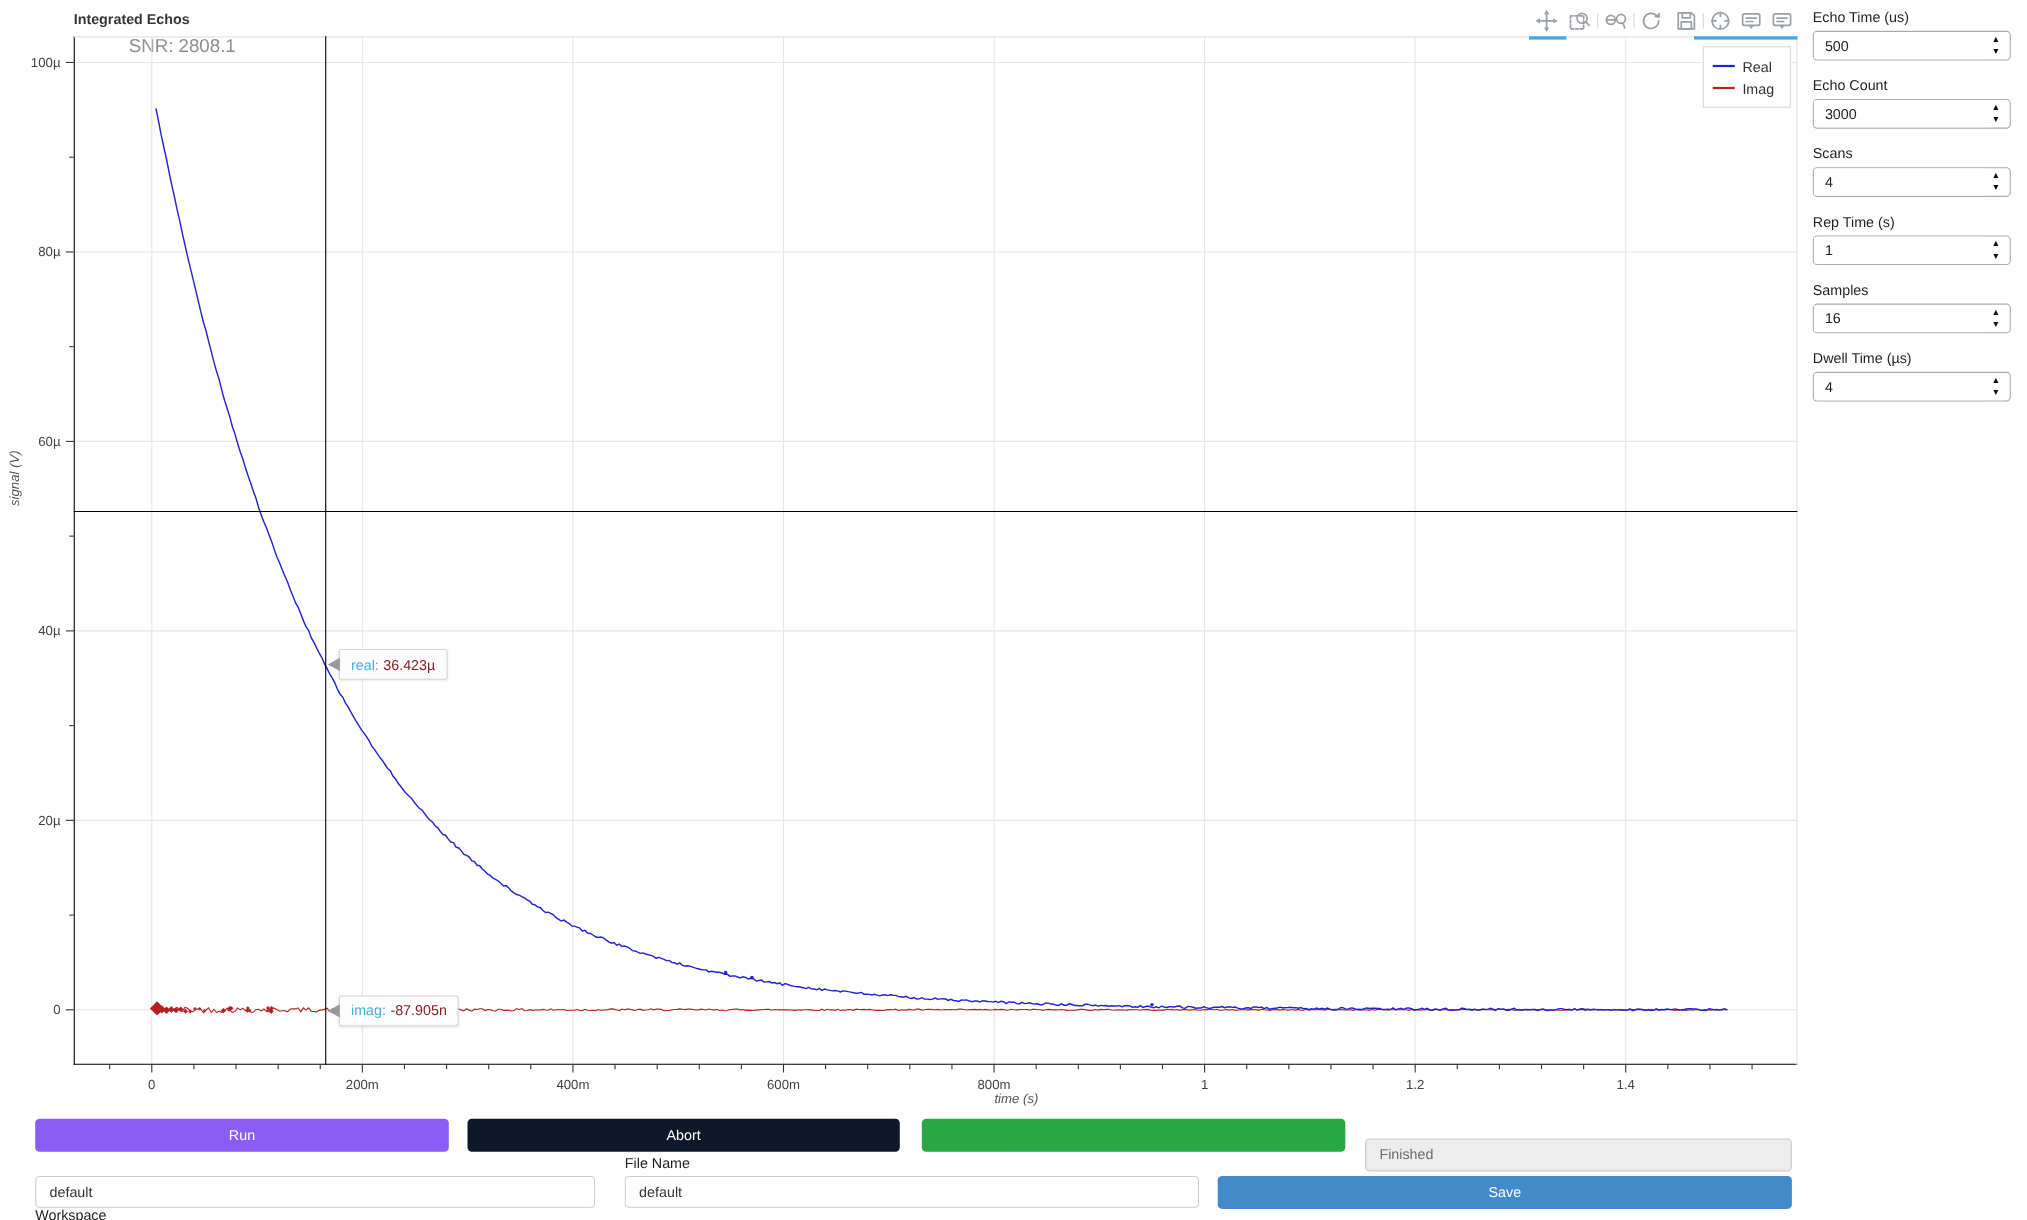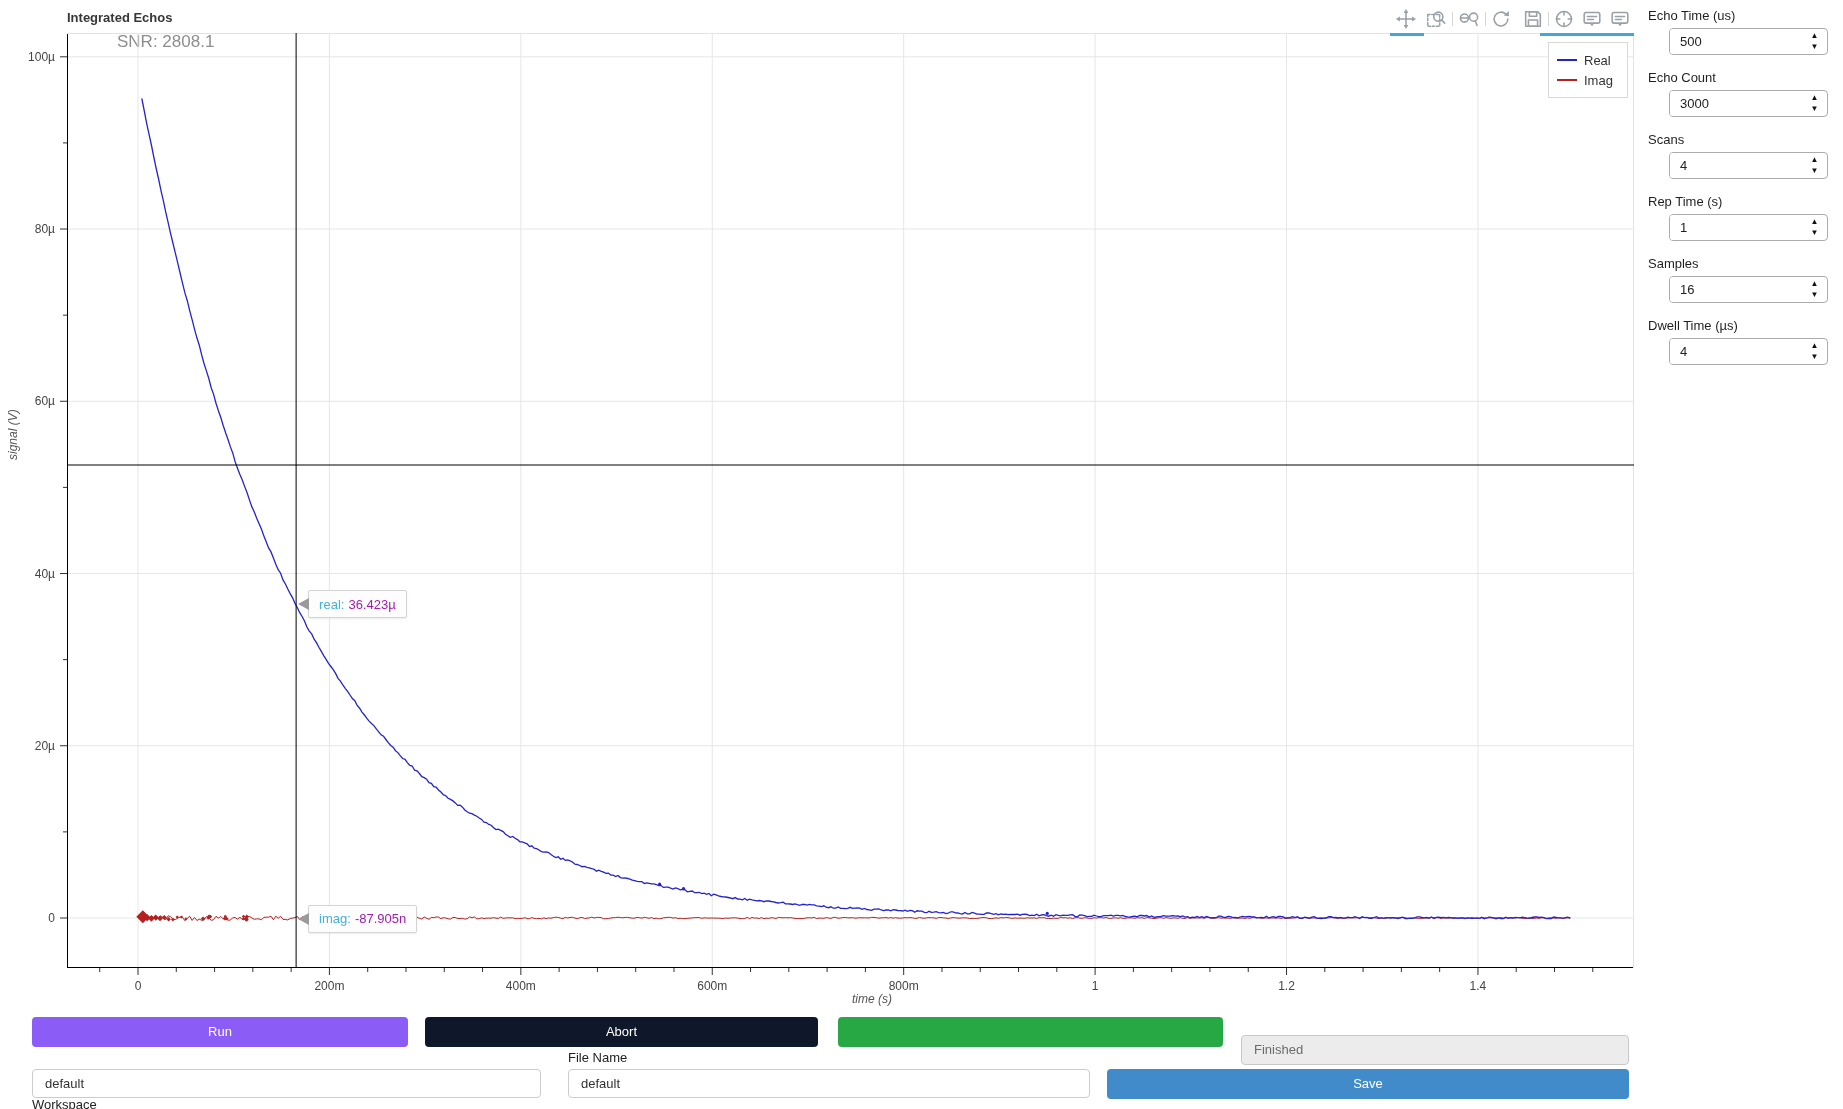--- a/index.html
+++ b/index.html
@@ -7,50 +7,50 @@
               font-family:"Liberation Sans", sans-serif; }
   #app { position:relative; width:1843px; height:1109px; background:#fff; }
 
   
   .plot-title { position:absolute; left:67px; top:10px; font-size:13px; font-weight:bold; color:#363636; }
   .snr-text  { position:absolute; left:117px; top:32px; font-size:17px; color:#8e8e8e; }
   #plot-area { position:absolute; left:67px; top:33px; width:1567px; height:935px; }
   #plot-svg  { position:absolute; left:0; top:0; overflow:visible; }
   .axis-ylabel { position:absolute; left:6px; top:460px; font-size:12px; font-style:italic; color:#555;
                  transform:rotate(-90deg); transform-origin:left top; }
-  .axis-xlabel { position:absolute; left:812px; top:992px; width:120px; text-align:center;
+  .axis-xlabel { position:absolute; left:864px; top:992px; width:120px; text-align:center;
                  font-size:12px; font-style:italic; color:#555; }
 
   .legend { position:absolute; left:1548px; top:42px; width:80px; background:#fff;
             border:1px solid #d9d9d9; padding:7px 8px 7px 8px; z-index:5; }
   .legend-row { display:flex; align-items:center; height:20px; }
   .legend-line { width:20px; height:2px; margin-right:7px; }
   .legend-label { font-size:13px; color:#333; }
 
   .tooltip { position:absolute; height:28px; background:#fdfdfd; border:1px solid #d4d4d4;
              border-radius:2px; box-shadow:0 1px 2px rgba(0,0,0,.08); display:flex; align-items:center;
              padding:0 10px; font-size:13px; white-space:nowrap; z-index:6; }
   .tooltip .tip-label { color:#45b0dd; margin-right:4px; }
-  .tooltip .tip-value { color:#a21caf; }
+  .tooltip .tip-value { color:#7f1d1d; }
   .tooltip .tip-arrow { position:absolute; left:-11px; top:50%; margin-top:-6px; width:0; height:0;
              border-top:6px solid transparent; border-bottom:6px solid transparent;
              border-right:11px solid #9a9a9a; }
 
   
   .toolbar { position:absolute; top:6px; left:1388px; height:26px; z-index:7; }
   .tb-icon { position:absolute; top:2px; width:24px; height:22px; cursor:pointer; }
   .tb-sep  { position:absolute; top:6px; width:1px; height:14px; background:#d7d7d7; }
   .tb-underline { position:absolute; top:27px; height:3px; background:#41a7dc; }
 
   
   .panel { position:absolute; left:1648px; top:8px; width:180px; }
   .ctl-group { margin-bottom:15px; }
   .ctl-label { font-size:13px; color:#1f1f1f; margin-bottom:5px; }
   .spinbox { display:flex; align-items:stretch; height:27px; border:1px solid #ababab;
-             border-radius:4px; background:#fff; overflow:hidden;margin-left:21px; }
+             border-radius:4px; background:#fff; overflow:hidden; }
   .spinbox input { flex:1; border:none; outline:none; font-size:13px; color:#222;
                    padding-left:10px; font-family:"Liberation Sans", sans-serif; min-width:0; }
   .spin-btns { width:22px; display:flex; flex-direction:column; justify-content:center;
                align-items:center; gap:3px; padding-right:3px; }
   .spin-btn { width:14px; height:8px; font-size:8px; line-height:8px; color:#111;
               text-align:center; cursor:pointer; user-select:none; }
 
   
   .btn { position:absolute; height:30px; border:none; border-radius:4px; color:#fff;
          font-size:13px; text-align:center; line-height:30px; cursor:pointer;

